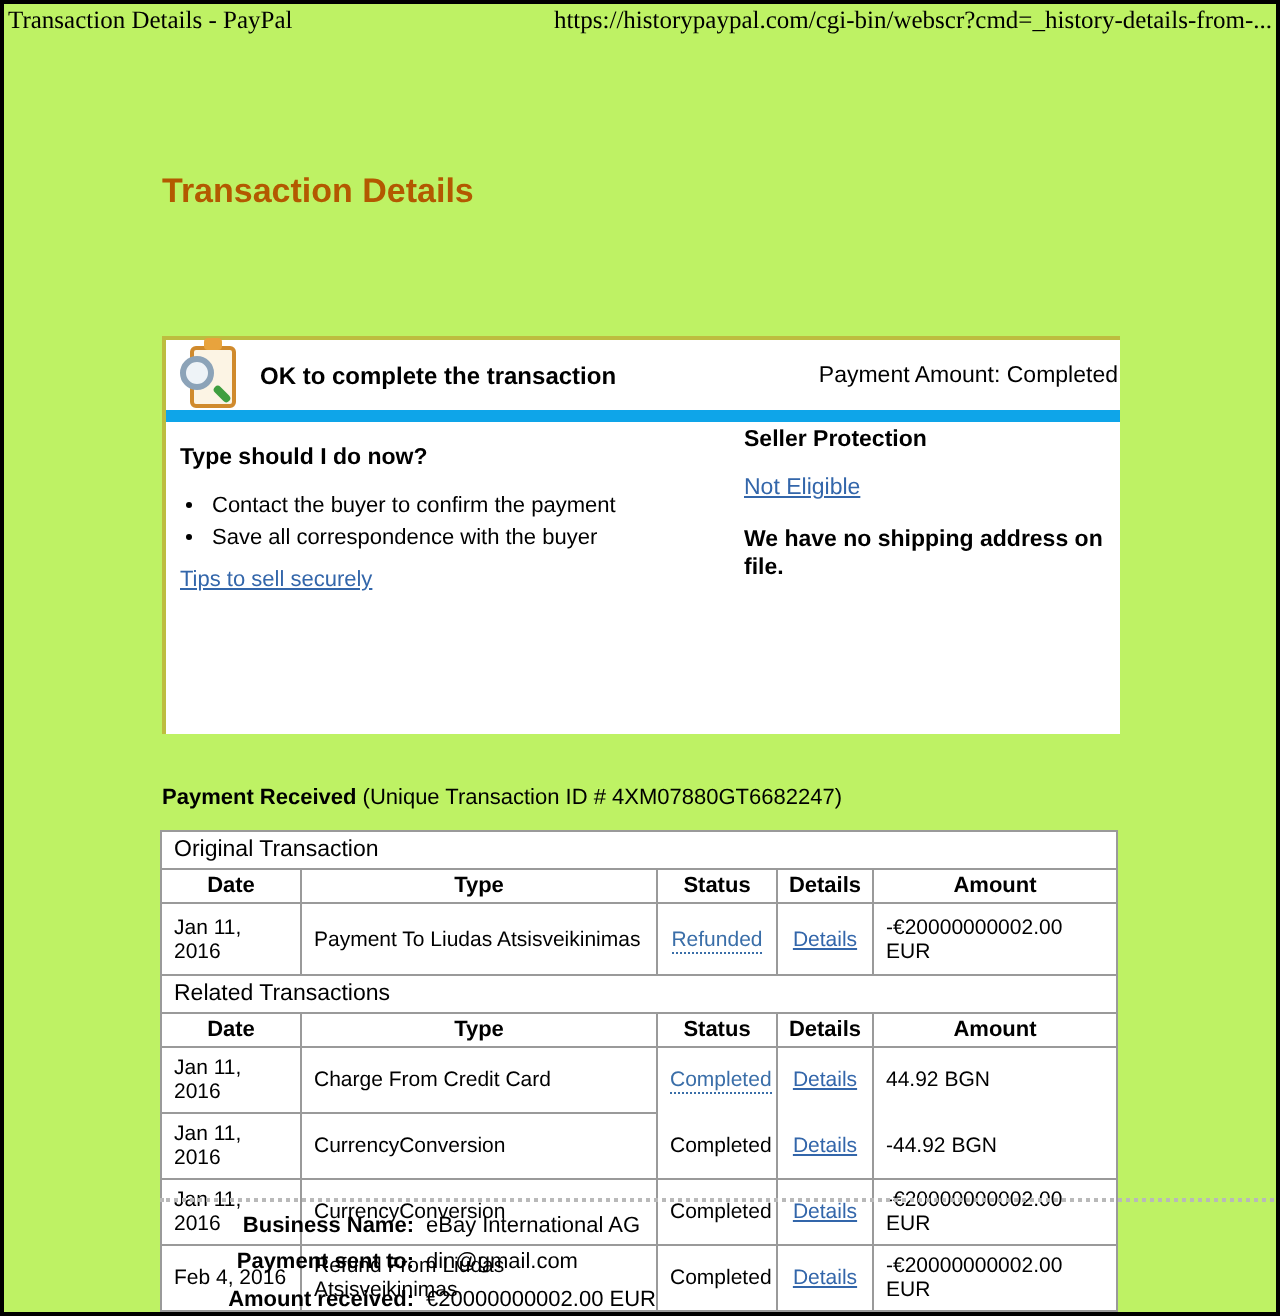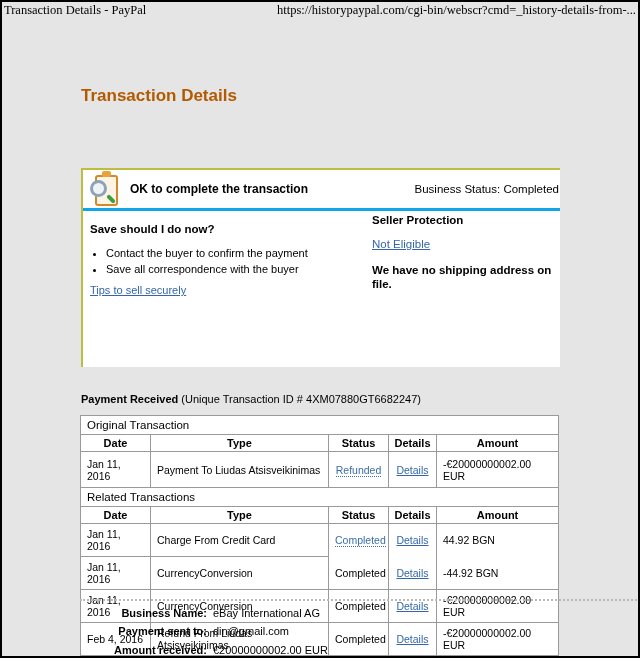--- a/index.html
+++ b/index.html
@@ -6,21 +6,21 @@
   html, body { background: #ffffff; }
   body {
     width: 640px; height: 658px;
     font-family: "Liberation Sans", "DejaVu Sans", sans-serif;
     position: relative;
   }
   .window {
     position: absolute; left: 0; top: 0;
     width: 640px; height: 658px;
     border: 2px solid #000;
-    background: #e5e5e5;
+    background: #bef264;
     overflow: hidden;
   }
 
   
   .print-header {
     position: absolute; left: 2px; top: 1px; width: 632px;
     display: flex; justify-content: space-between;
     font-family: "Liberation Serif", "DejaVu Serif", serif;
     font-size: 12.5px; color: #000;
   }
@@ -35,21 +35,21 @@
   .status-box {
     position: absolute; left: 79px; top: 166px;
     width: 479px; height: 199px;
     border-top: 2px solid #bdbd3f;
     border-left: 2px solid #bdbd3f;
     background: #fff;
   }
   .status-box-header {
     display: flex; align-items: center;
     padding: 3px 0 3px 6px; height: 41px;
-    border-bottom: 3px solid #0ea5e9;
+    border-bottom: 6px solid #0ea5e9;
   }
   .ok-title { font-weight: bold; font-size: 12px; margin-left: 8px; }
   .payment-status { margin-left: auto; font-size: 11.5px; padding-right: 1px; }
 
   .status-box-body { display: flex; padding-top: 2px; }
   .col-left { width: 293px; padding-left: 7px; }
   .col-left .sec-heading { margin-top: 10px; font-size: 11.5px; font-weight: bold; }
   .col-left ul { margin: 11px 0 0 16px; }
   .col-left li { font-size: 11px; line-height: 15.5px; }
   .col-left p { margin-top: 24px; font-size: 11px; line-height: 14px; width: 284px; }
@@ -143,25 +143,25 @@
 
   <div class="status-box">
     <div class="status-box-header">
       <span class="icon-clip">
         <span class="clip-body"></span>
         <span class="clip-top"></span>
         <span class="mag-lens"></span>
         <span class="mag-handle"></span>
       </span>
       <span class="ok-title">OK to complete the transaction</span>
-      <span class="payment-status">Business Status: Completed</span>
+      <span class="payment-status">Payment Amount: Completed</span>
     </div>
     <div class="status-box-body">
       <div class="col-left">
-        <div class="sec-heading">Save should I do now?</div>
+        <div class="sec-heading">Type should I do now?</div>
         <ul>
           <li>Contact the buyer to confirm the payment</li>
           <li>Save all correspondence with the buyer</li>
         </ul>
         <a class="link tips-link" href="#">Tips to sell securely</a>
       </div>
       <div class="col-right">
         <div class="sec-heading">Seller Protection</div>
         <a class="link ne-link" href="#">Not Eligible</a>
         <div class="shipping-note">We have no shipping address on file.</div>

